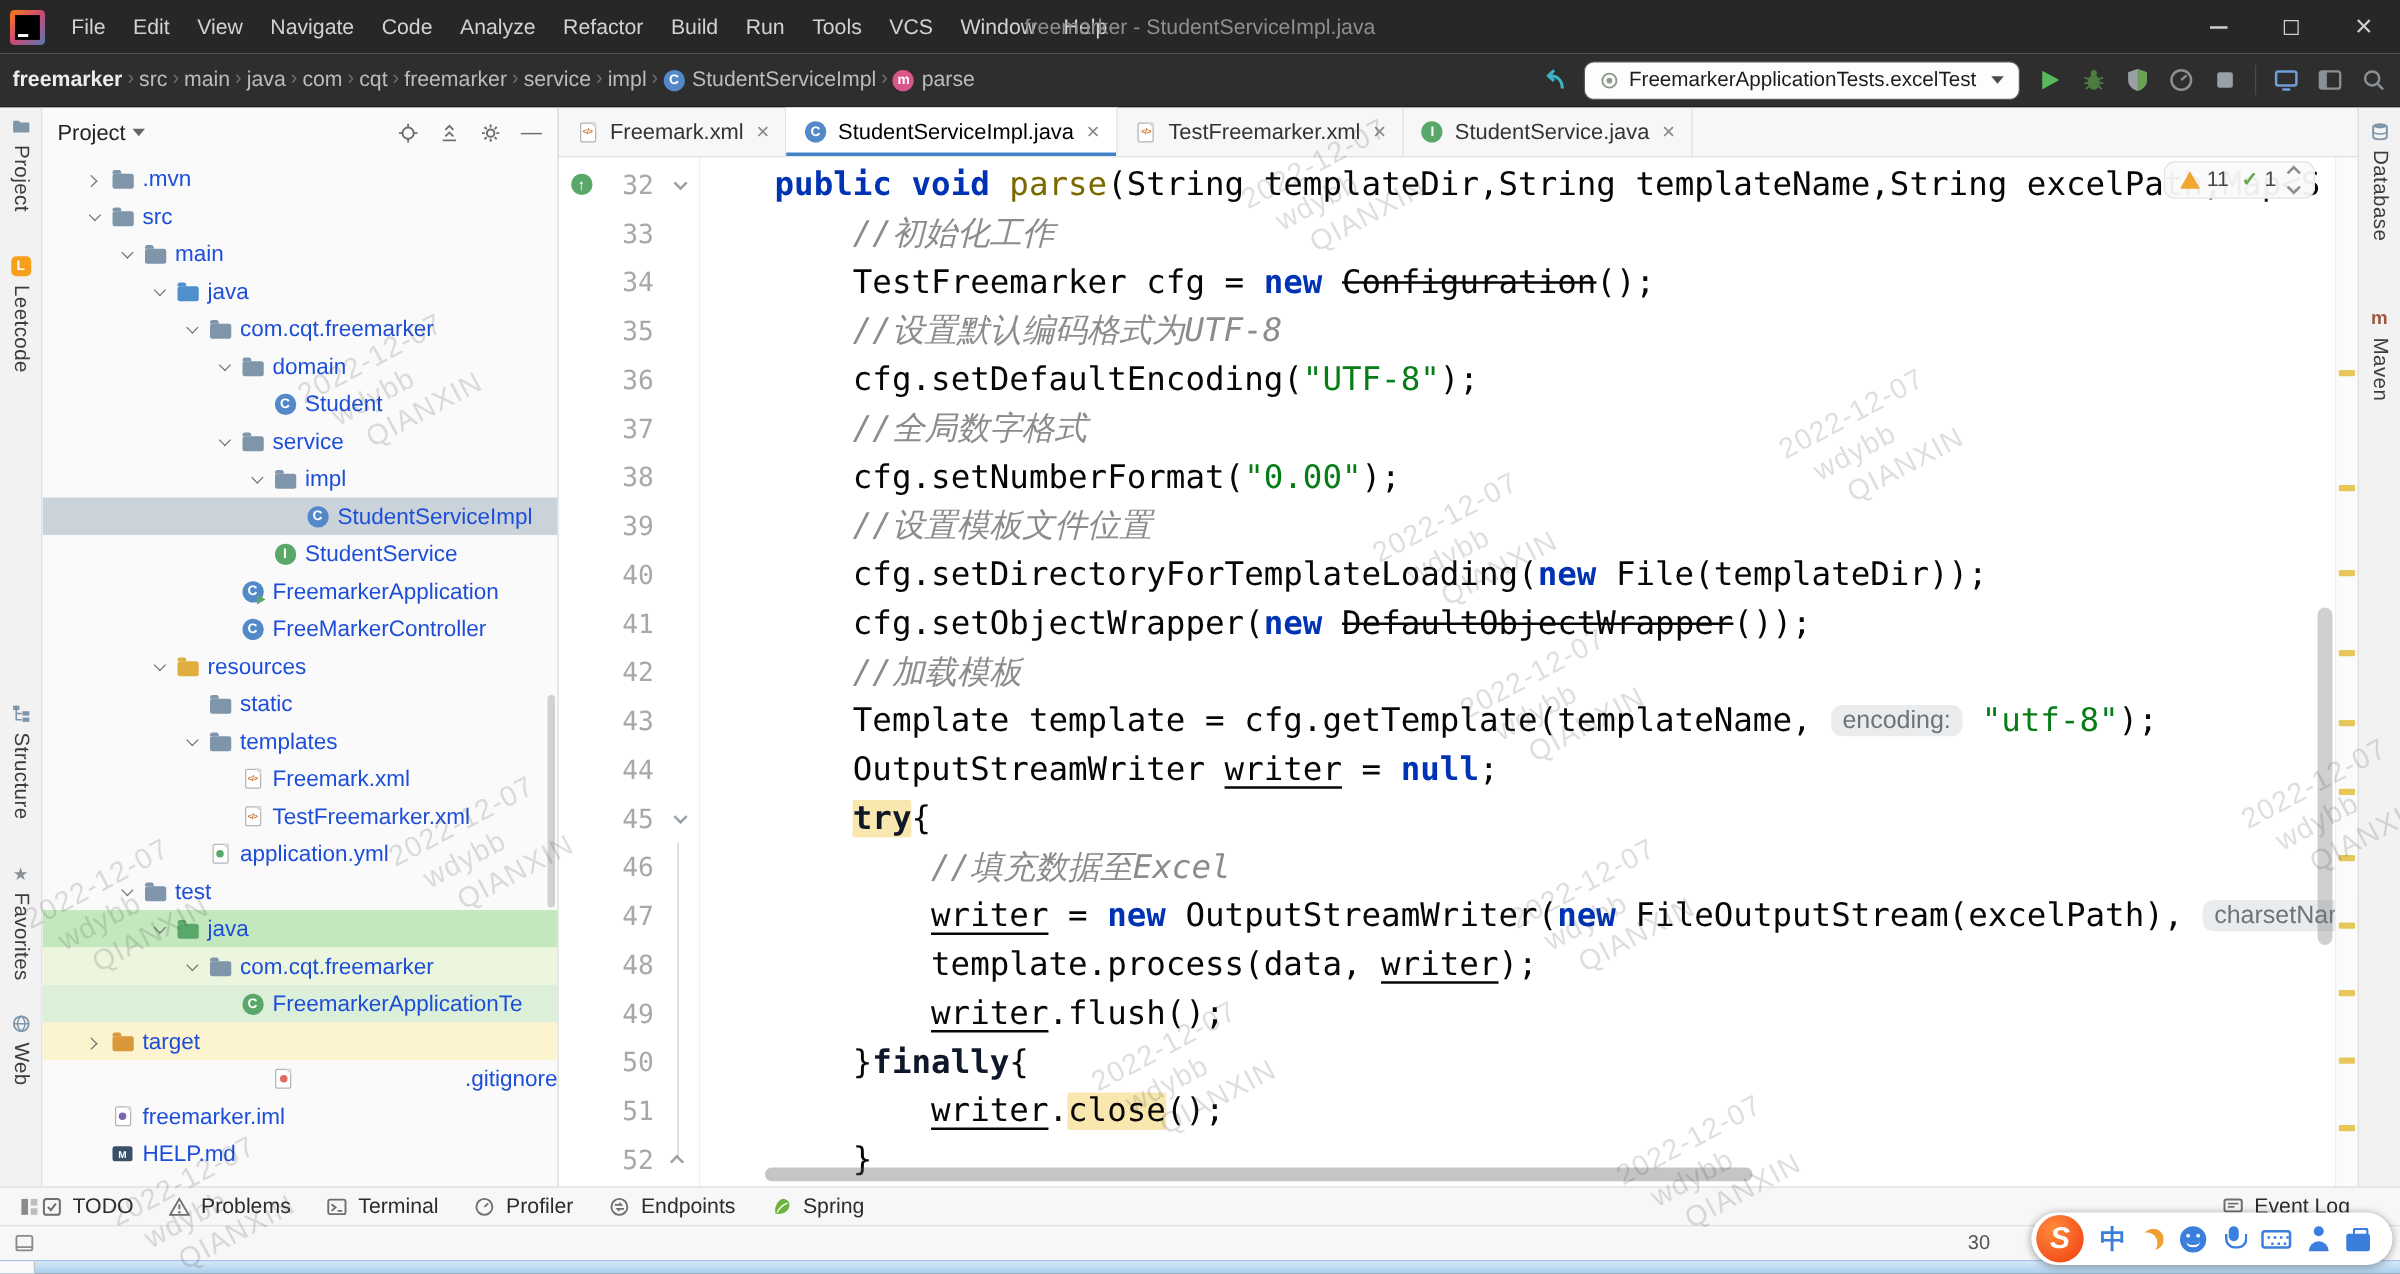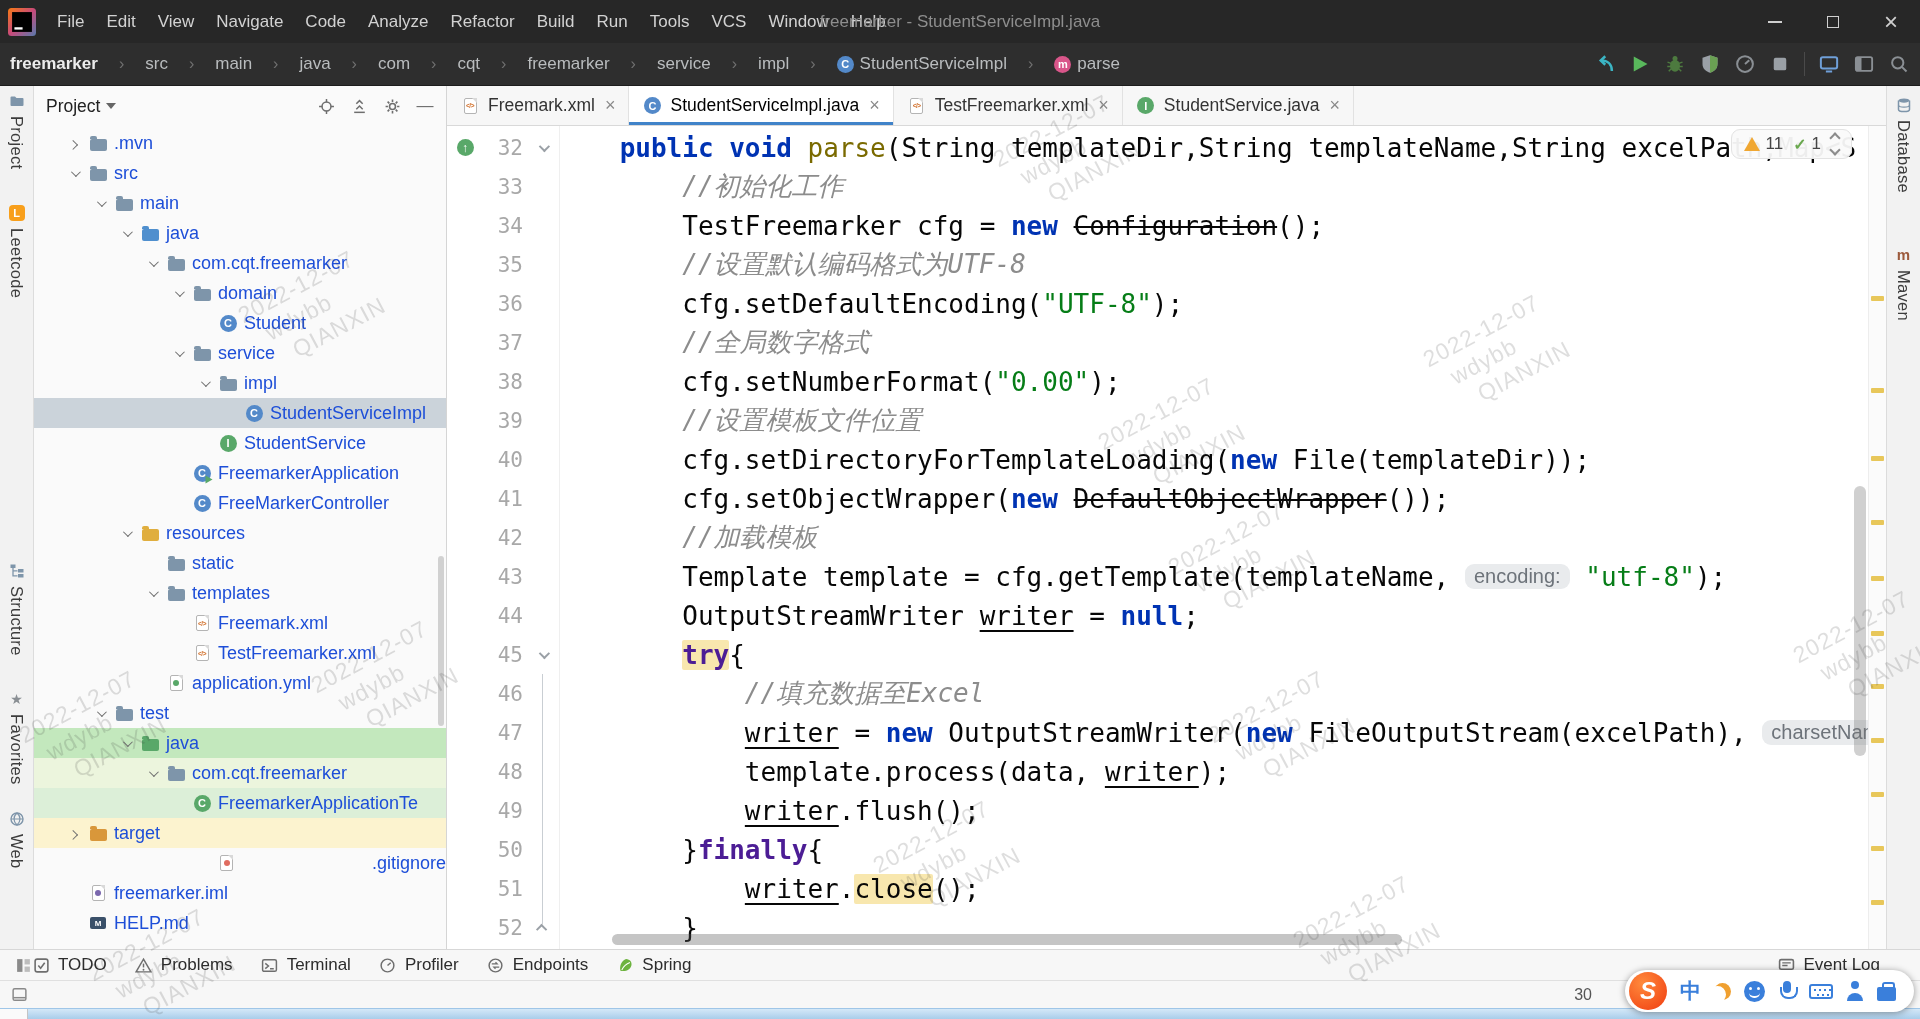--- a/index.html
+++ b/index.html
@@ -14,21 +14,21 @@
   .menu-item{color:#d2d2d2;font-size:17px;padding:0 11px;height:100%;display:flex;align-items:center;cursor:default}
   .win-title{position:absolute;left:50%;transform:translateX(-50%);color:#8e8e8e;font-size:17px;white-space:nowrap}
   .win-controls{margin-left:auto;display:flex;height:100%}
   .win-btn{width:58px;height:100%;display:flex;align-items:center;justify-content:center;color:#cfcfcf;font-size:19px}
   .wc-min{width:14px;height:2px;background:#cfcfcf}
   .wc-max{width:12px;height:12px;border:1.5px solid #cfcfcf}
   .wc-close{font-size:24px;line-height:1}
 
   
   .navbar{height:43px;background:#2e2e2e;border-bottom:1px solid #1d1d1d;display:flex;align-items:center;padding:0 10px;flex:0 0 auto}
-  .breadcrumb{display:flex;align-items:center;gap:21px;white-space:nowrap;overflow:hidden}
+  .breadcrumb{display:flex;gap:4px;white-space:nowrap;overflow:hidden}
   .crumb{color:#b9bcbe;font-size:17px}
   .crumb.bold{color:#ececec;font-weight:700}
   .crumb-sep{color:#707070;font-size:16px}
   .icon-crumb{display:flex;align-items:center;gap:6px}
   .nav-right{margin-left:auto;display:flex;align-items:center;gap:13px}
   .nav-icon{width:22px;height:22px;display:flex;align-items:center;justify-content:center}
   .nav-icon svg{width:20px;height:20px}
   .run-combo{background:#fdfdfd;border:1px solid #5a5a5a;border-radius:8px;height:31px;display:flex;align-items:center;gap:8px;padding:0 12px;color:#1d1d1d;font-size:16.5px;white-space:nowrap}
   .combo-caret{width:0;height:0;border-left:5px solid transparent;border-right:5px solid transparent;border-top:6px solid #4a4a4a;margin-left:4px}
   .nav-sep{width:1px;height:24px;background:#4a4a4a}
@@ -87,21 +87,21 @@
   .cl-fold{width:28px;display:flex;align-items:center;justify-content:center;flex:0 0 auto}
   .fchev{width:8px;height:8px;border-right:2px solid #9aa0a6;border-bottom:2px solid #9aa0a6;display:inline-block}
   .fchev.down{transform:rotate(45deg) translateY(-2px)}
   .fchev.up{transform:rotate(-135deg) translateY(-2px)}
   .cl-text{white-space:pre;font-family:"DejaVu Sans Mono",monospace;font-size:26px;color:#070707}
   .gutter-sep{position:absolute;top:0;bottom:0;left:112px;width:1px;background:#efefef}
   .fold-line{position:absolute;left:95px;width:1px;background:#c9ced3}
   .s-p{color:#070707}
   .s-k{color:#0033b3;font-weight:700}
   .s-m{color:#7a6a00}
-  .s-f{color:#4c1d95;font-weight:700}
+  .s-f{color:#0f172a;font-weight:700}
   .s-s{color:#067d17}
   .s-c{color:#8c8c8c;font-style:italic}
   .s-d{text-decoration:line-through}
   .s-u{text-decoration:underline;text-underline-offset:5px;text-decoration-thickness:1.5px}
   .s-hl{background:#f8e7ae;border-radius:2px}
   .s-h{display:inline-block;background:#e9ebed;color:#6d737a;border-radius:9px;padding:1px 9px;font-size:20px;font-family:"Liberation Sans",sans-serif;transform:translateY(-3px)}
 
   .inspection-widget{position:absolute;top:3px;right:34px;display:flex;align-items:center;gap:10px;background:rgba(250,250,250,.95);border:1px solid #e3e3e3;border-radius:9px;padding:4px 12px;z-index:6}
   .iw-chip{display:flex;align-items:center;gap:5px;font-size:17px;color:#454545}
   .warn-tri{width:0;height:0;border-left:8px solid transparent;border-right:8px solid transparent;border-bottom:14px solid #f0a732}
@@ -228,20 +228,28 @@
           <span>parse</span>
         </span>
       </div>
     <div class="nav-right">
       <span class="nav-icon">
         <svg viewBox="0 0 16 16">
             <path d="M13.5 13.5C13.5 8 10 5.2 5 5.2" stroke="#3bb5c4" stroke-width="2" fill="none"></path>
             <path d="M8.2 1.8 4.6 5.2l3.6 3.4" stroke="#3bb5c4" stroke-width="2" fill="none"></path>
           </svg>
       </span>
+      <span class="run-combo">
+        <svg width="15" height="15" viewBox="0 0 16 16">
+            <circle cx="8" cy="8" r="6" fill="none" stroke="#8a9a8a" stroke-width="1.6"></circle>
+            <circle cx="8" cy="8" r="2.4" fill="#8a9a8a"></circle>
+          </svg>
+        <span>FreemarkerApplicationTests.excelTest</span>
+        <span class="combo-caret"></span>
+      </span>
       <span class="nav-icon">
         <svg viewBox="0 0 16 16">
             <path d="M3 2l11 6-11 6z" fill="#59b85c"></path>
           </svg>
       </span>
       <span class="nav-icon">
         <svg viewBox="0 0 16 16">
             <ellipse cx="8" cy="9.4" rx="4" ry="4.8" fill="#4d7a3f"></ellipse>
             <circle cx="8" cy="3.6" r="2" fill="#4d7a3f"></circle>
             <path d="M2 6.5l3 1M1.8 10h3M3 13.8l2-2M14 6.5l-3 1M14.2 10h-3M13 13.8l-2-2" stroke="#4d7a3f" stroke-width="1.2" fill="none"></path>

